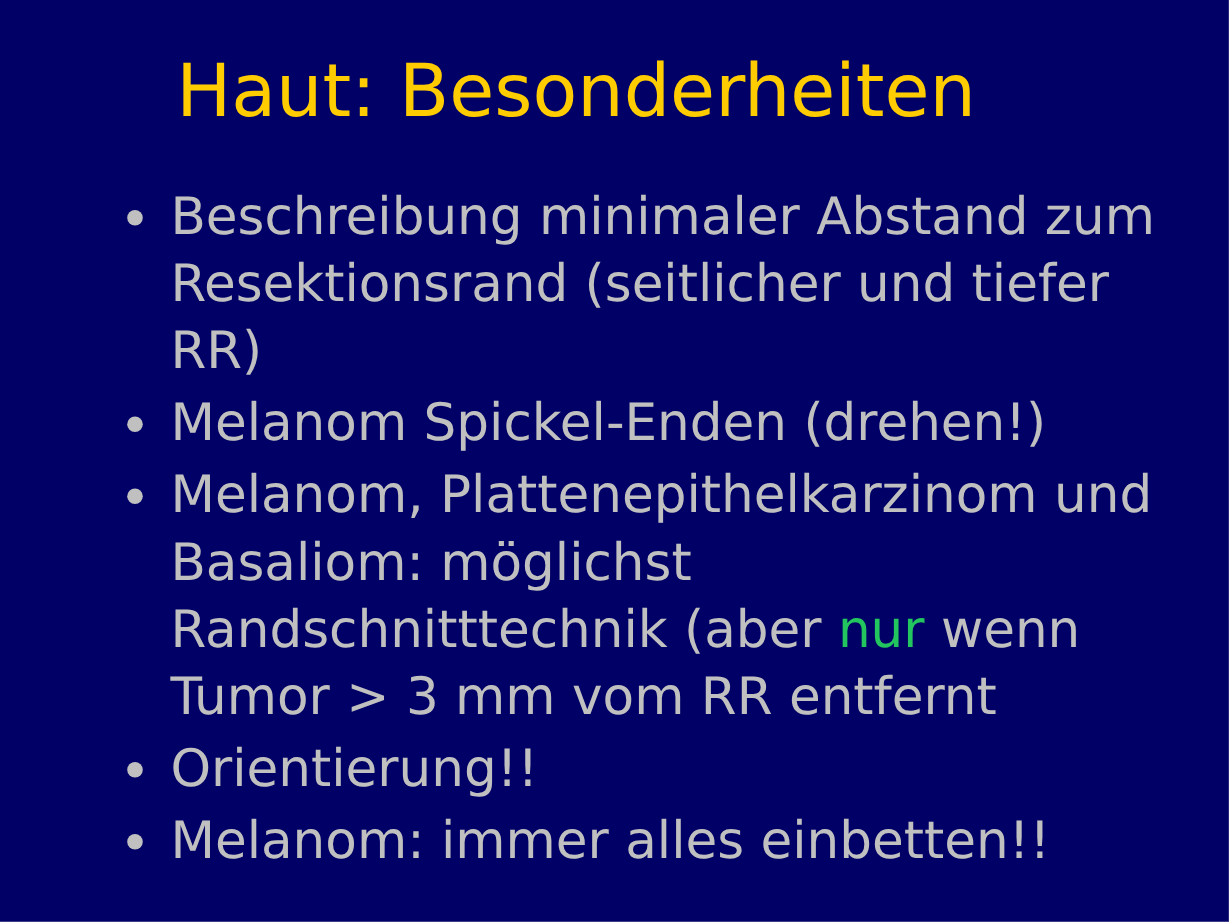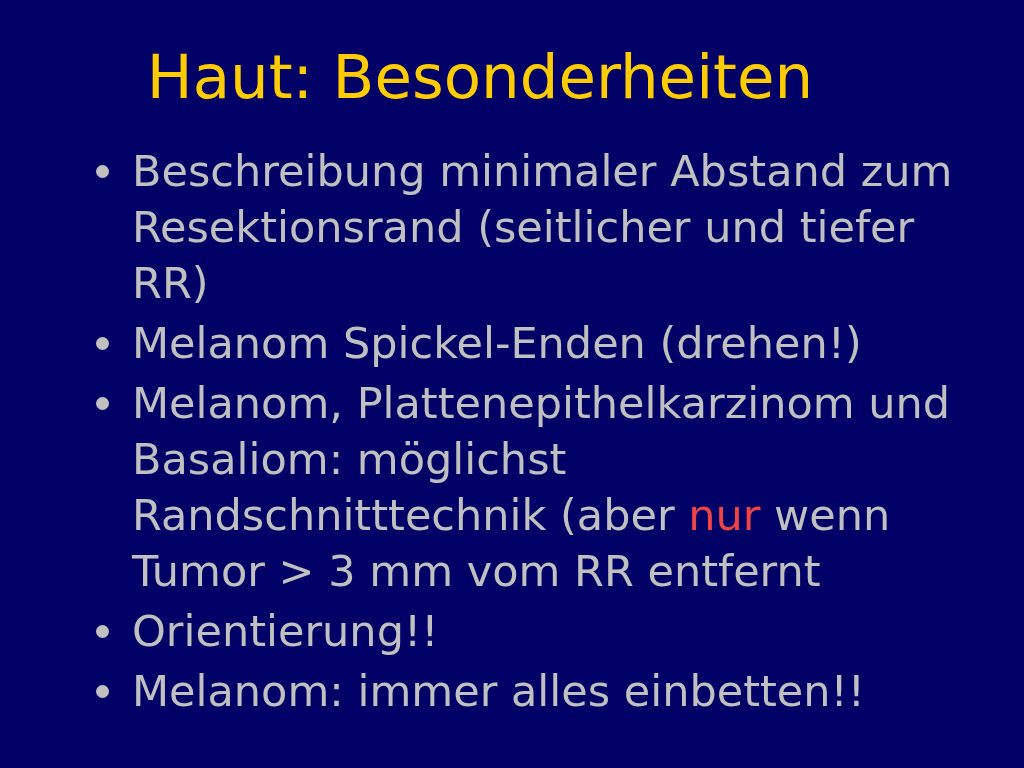--- a/index.html
+++ b/index.html
@@ -30,21 +30,21 @@
     line-height: 70px;
     font-weight: 400;
     letter-spacing: 0px;
     white-space: nowrap;
   }
   #bullet-list {
     position: absolute;
     top: 139px;
     left: 86px;
     width: 890px;
-    margin: 4px;
+    margin: 14px;
     padding: 0;
     list-style: none;
   }
   .bullet-item {
     position: relative;
     padding-left: 42px;
     margin: 0 0 4px 0;
     color: #c0c0c0;
     font-size: 43px;
     line-height: 56px;
@@ -58,21 +58,21 @@
     width: 13px;
     height: 13px;
     border-radius: 50%;
     background: #c0c0c0;
   }
   .bullet-text {
     display: block;
     word-spacing: 0px;
   }
   .accent-red {
-    color: #ef4444;
+    color: #22c55e;
   }
 </style>
 </head>
 <body>
 
 <div id="slide">
 
   <div id="slide-title">Haut: Besonderheiten</div>
 
   <ul id="bullet-list">

